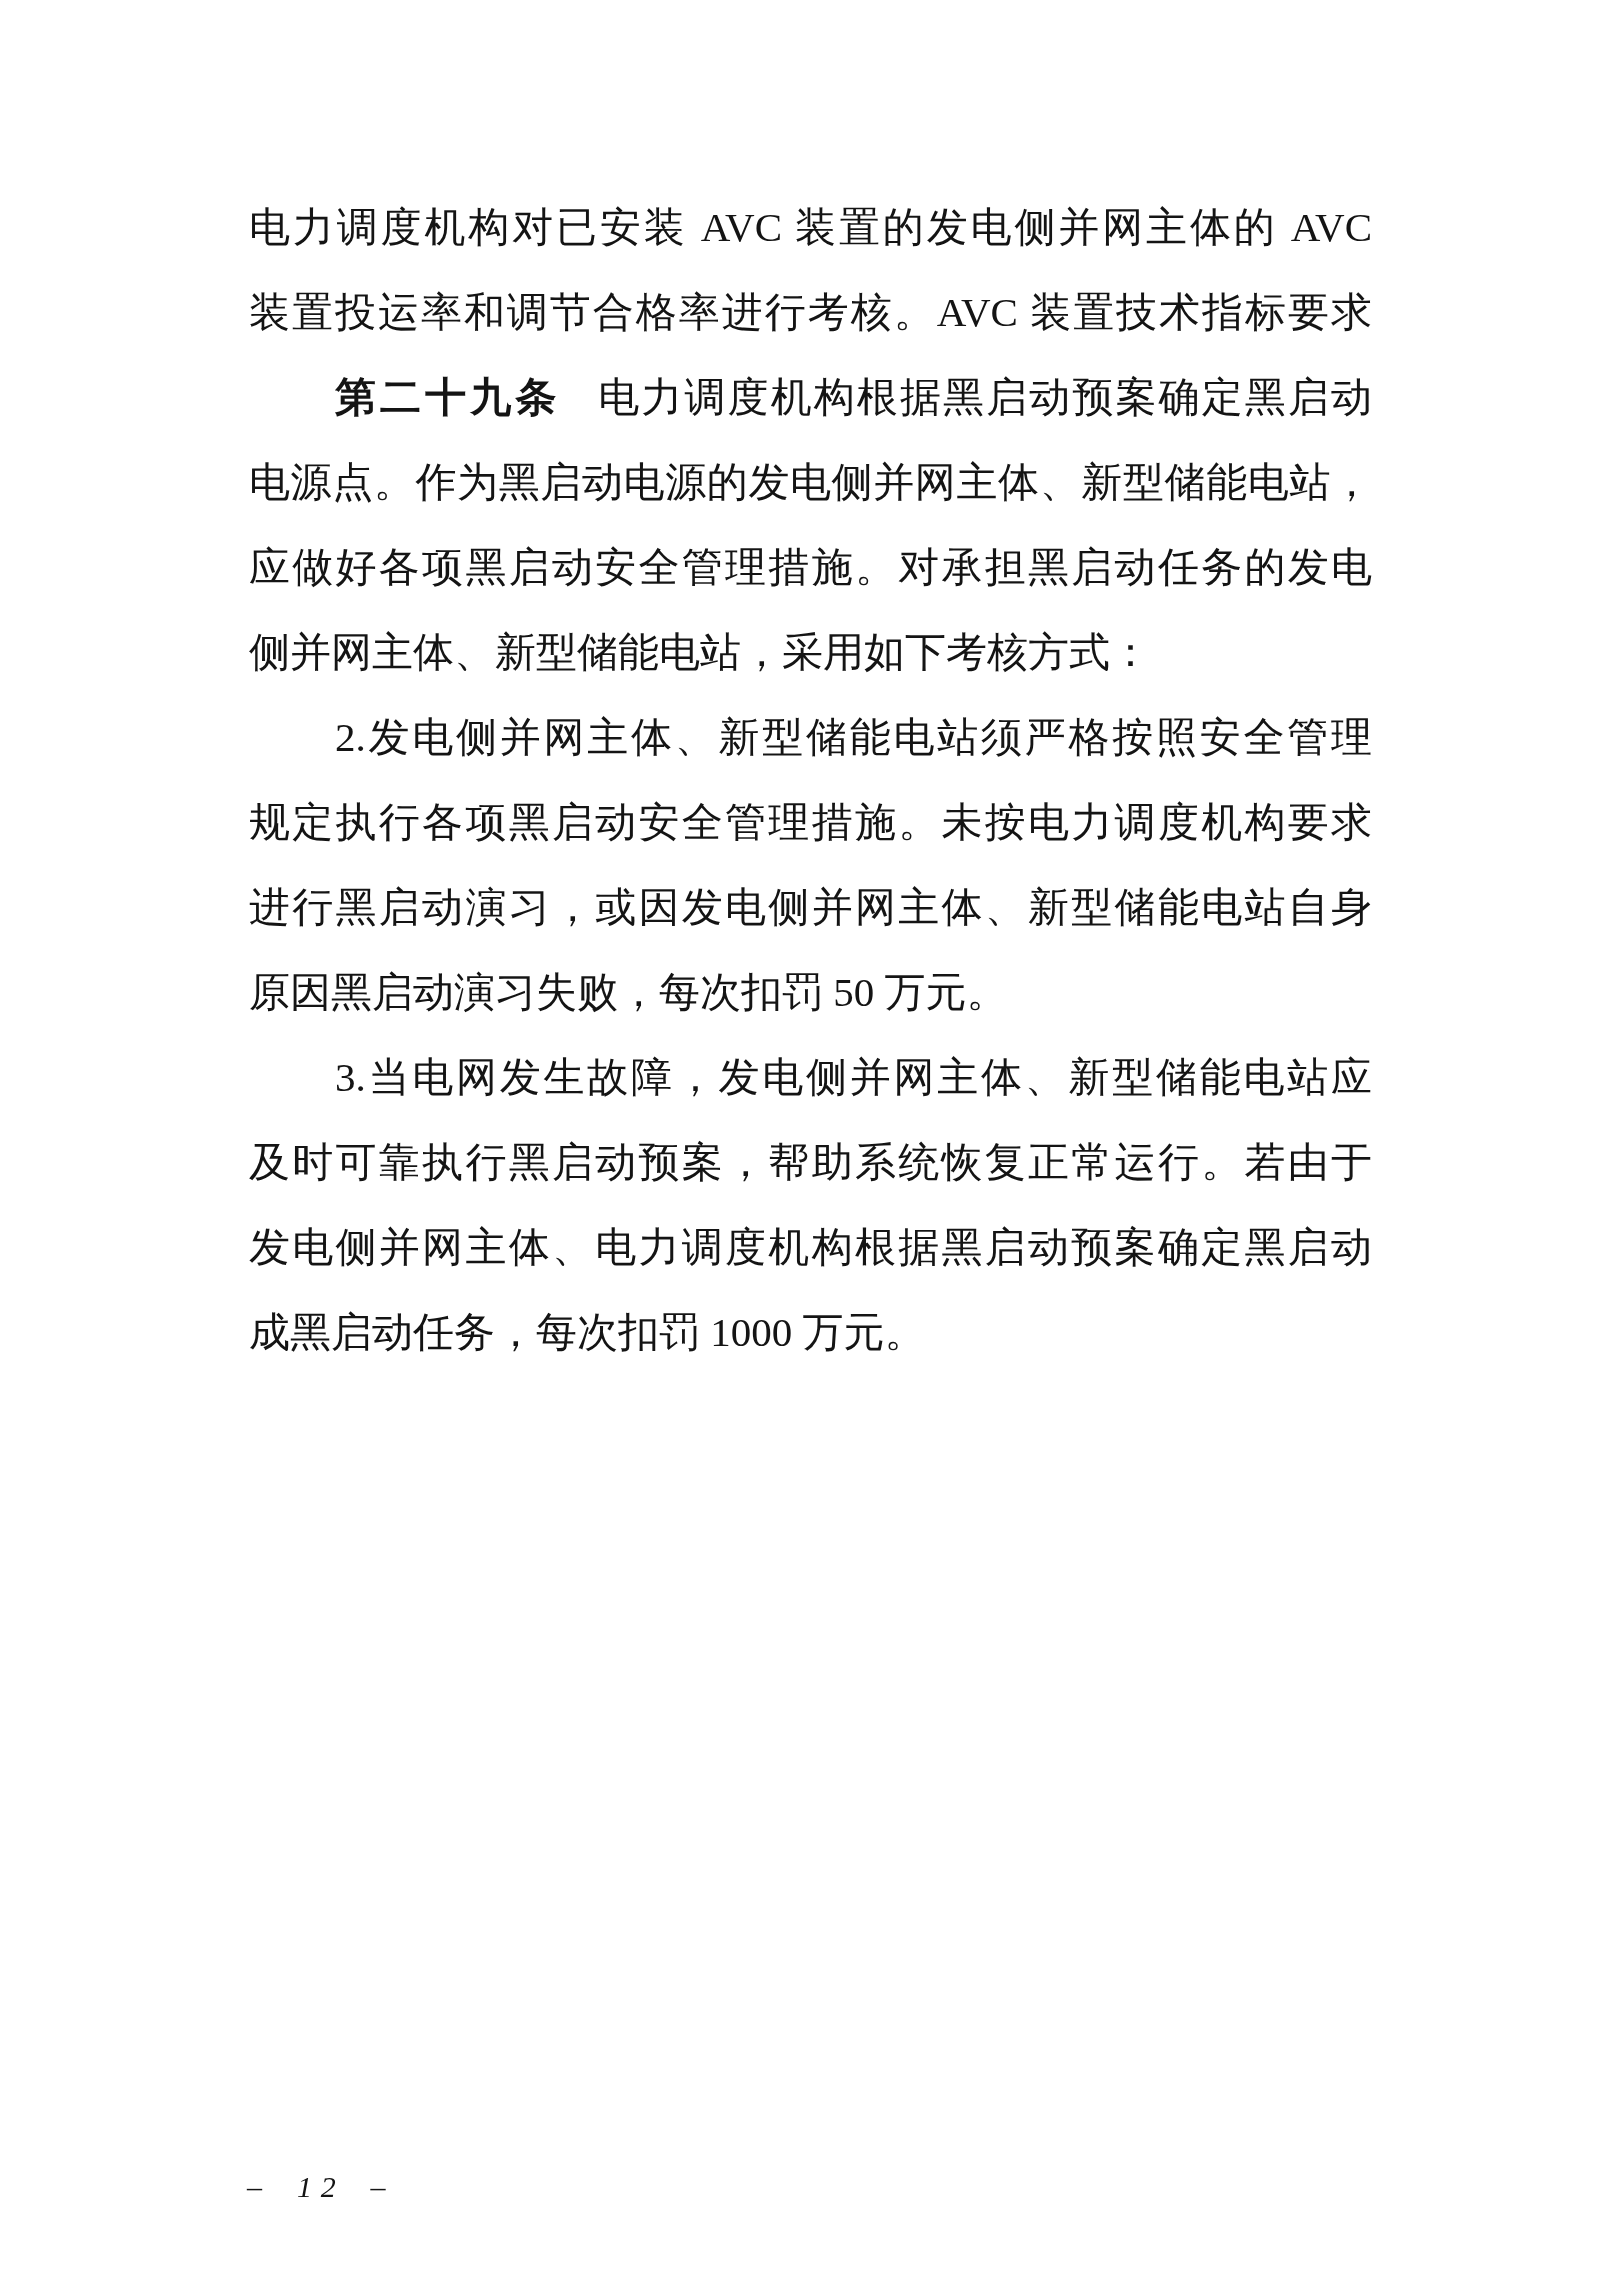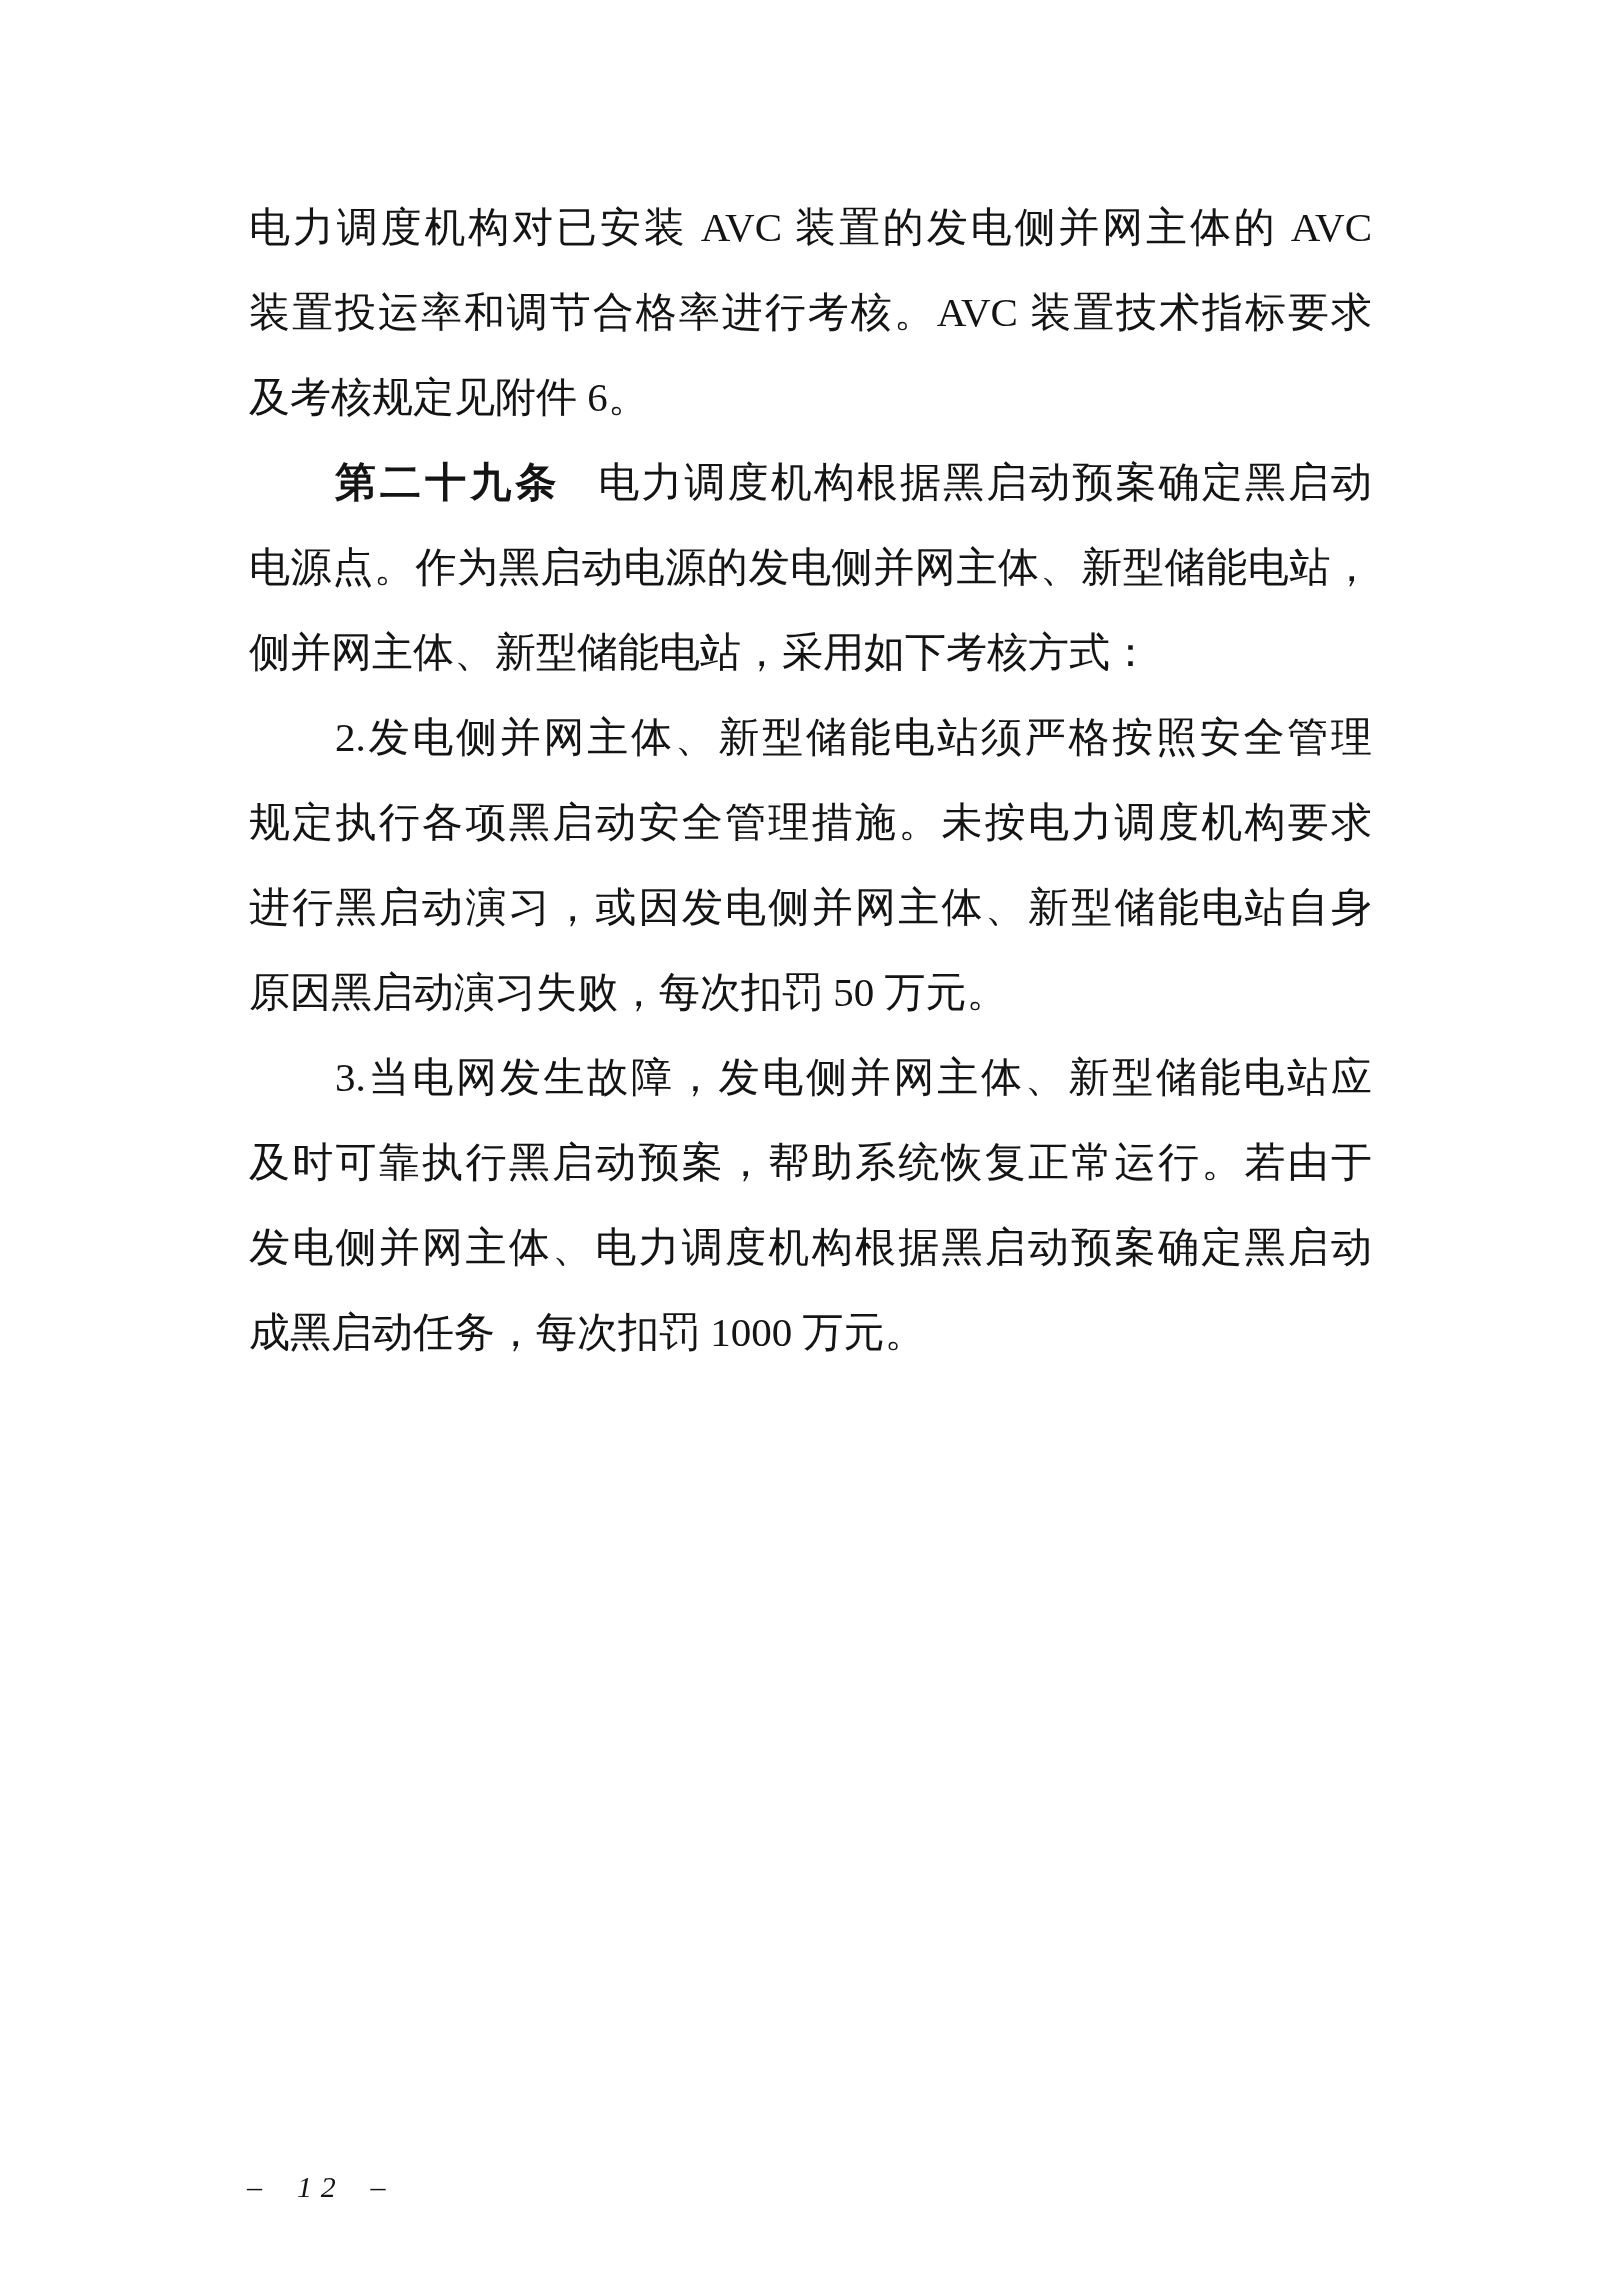--- a/index.html
+++ b/index.html
@@ -61,25 +61,25 @@
   }
 </style>
 </head>
 <body>
 
 <div class="page">
   <div class="doc-body">
       <div class="para">
         <div class="line">电力调度机构对已安装 AVC 装置的发电侧并网主体的 AVC</div>
         <div class="line">装置投运率和调节合格率进行考核。AVC 装置技术指标要求</div>
-        <div class="line last">及考核规定见附件 6。</div>
       </div>
       <div class="para">
         <div class="line indent"><span class="lead">第二十九条</span>电力调度机构根据黑启动预案确定黑启动</div>
         <div class="line">电源点。作为黑启动电源的发电侧并网主体、新型储能电站，</div>
+        <div class="line">应做好各项黑启动安全管理措施。对承担黑启动任务的发电</div>
         <div class="line last">侧并网主体、新型储能电站，采用如下考核方式：</div>
       </div>
       <div class="para">
         <div class="line indent">2.发电侧并网主体、新型储能电站须严格按照安全管理</div>
         <div class="line">规定执行各项黑启动安全管理措施。未按电力调度机构要求</div>
         <div class="line">进行黑启动演习，或因发电侧并网主体、新型储能电站自身</div>
         <div class="line last">原因黑启动演习失败，每次扣罚 50 万元。</div>
       </div>
       <div class="para">
         <div class="line indent">3.当电网发生故障，发电侧并网主体、新型储能电站应</div>

